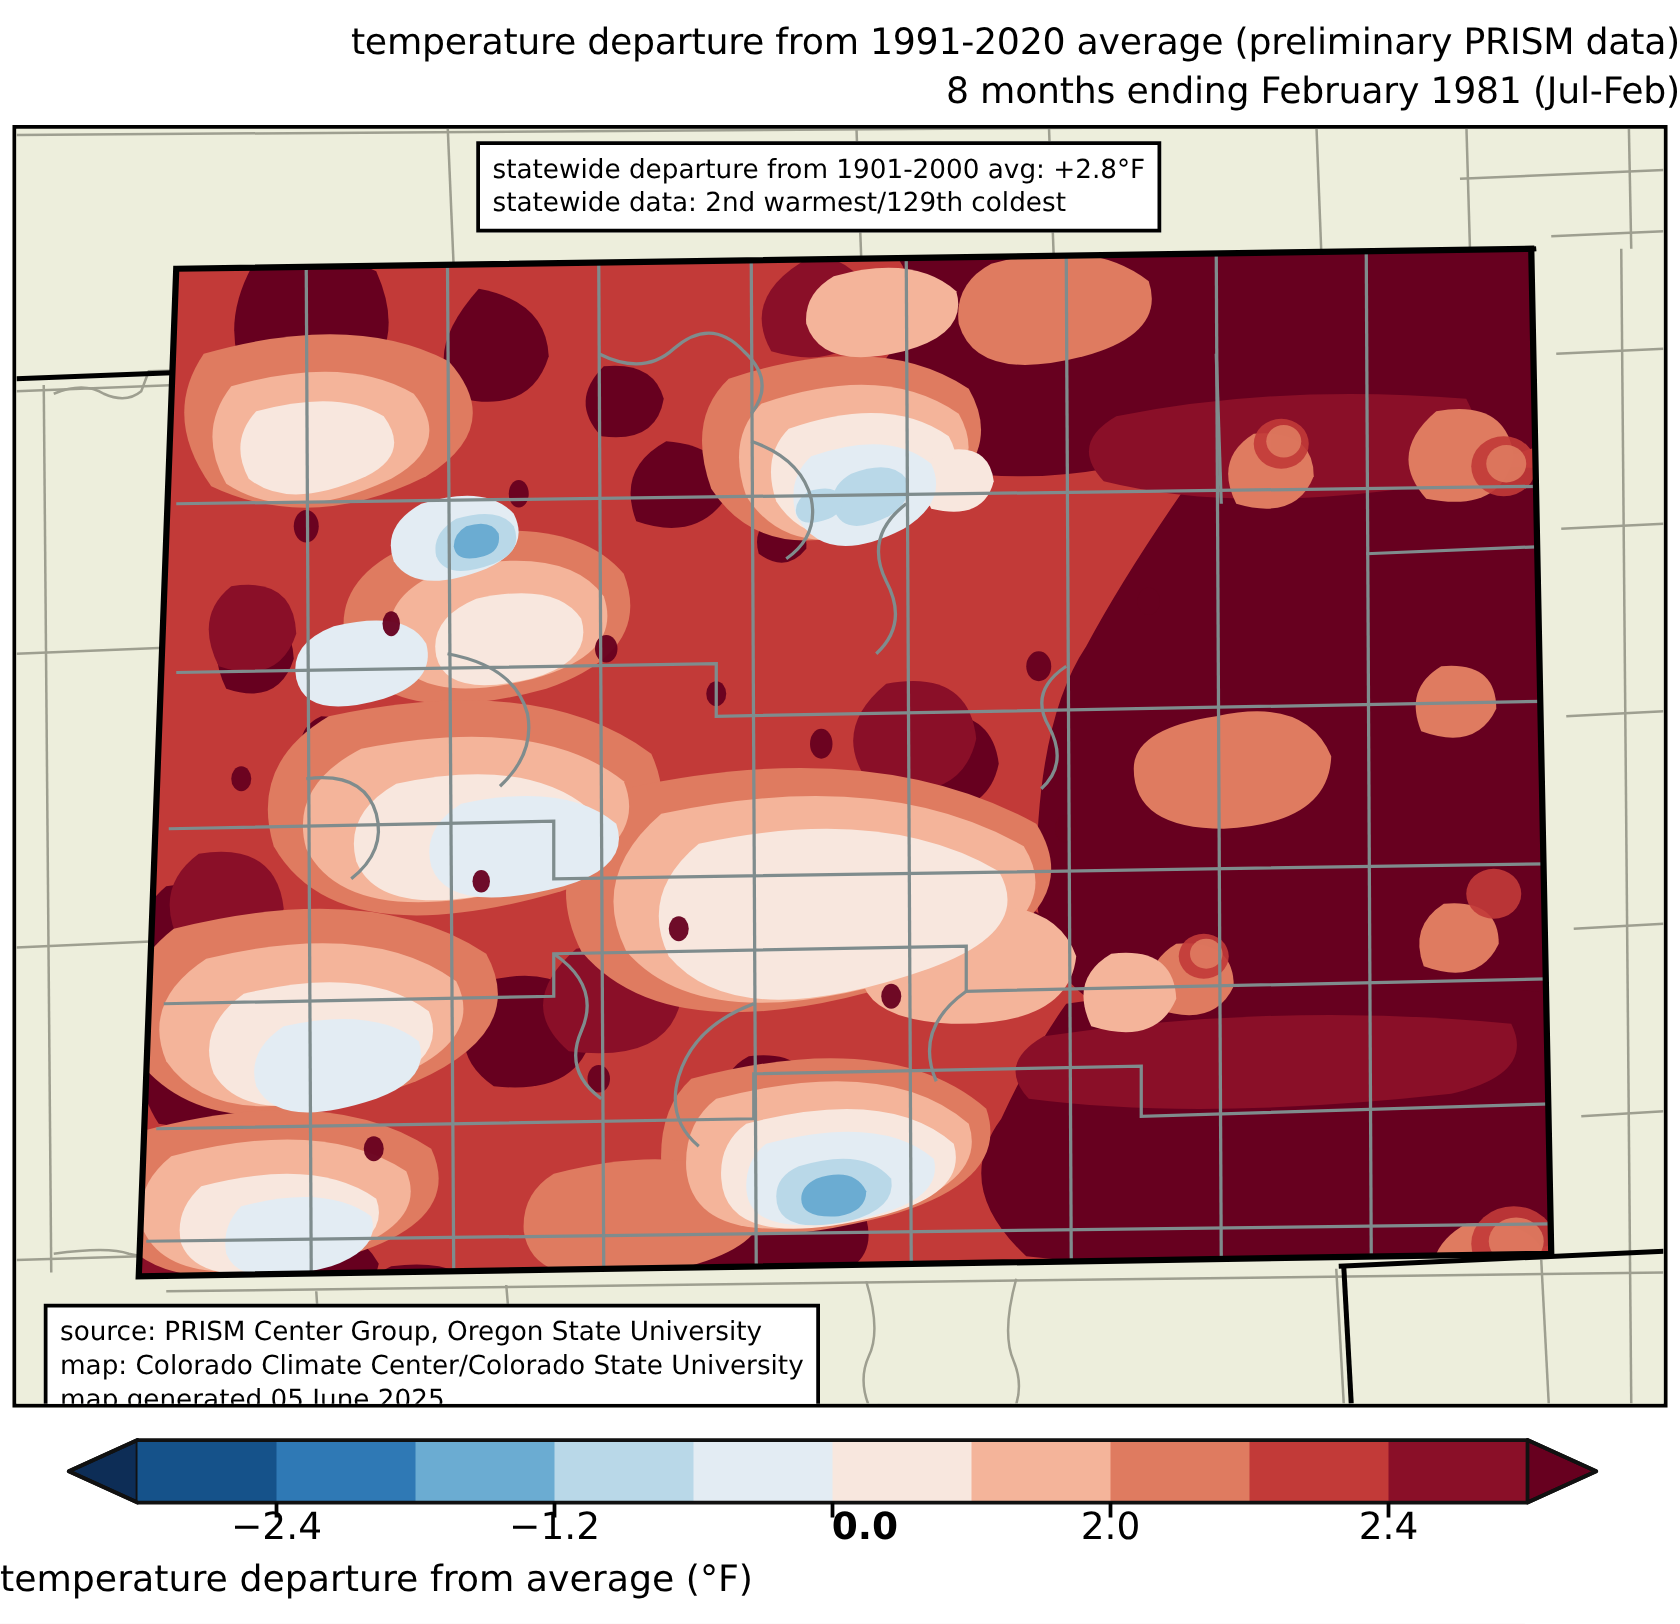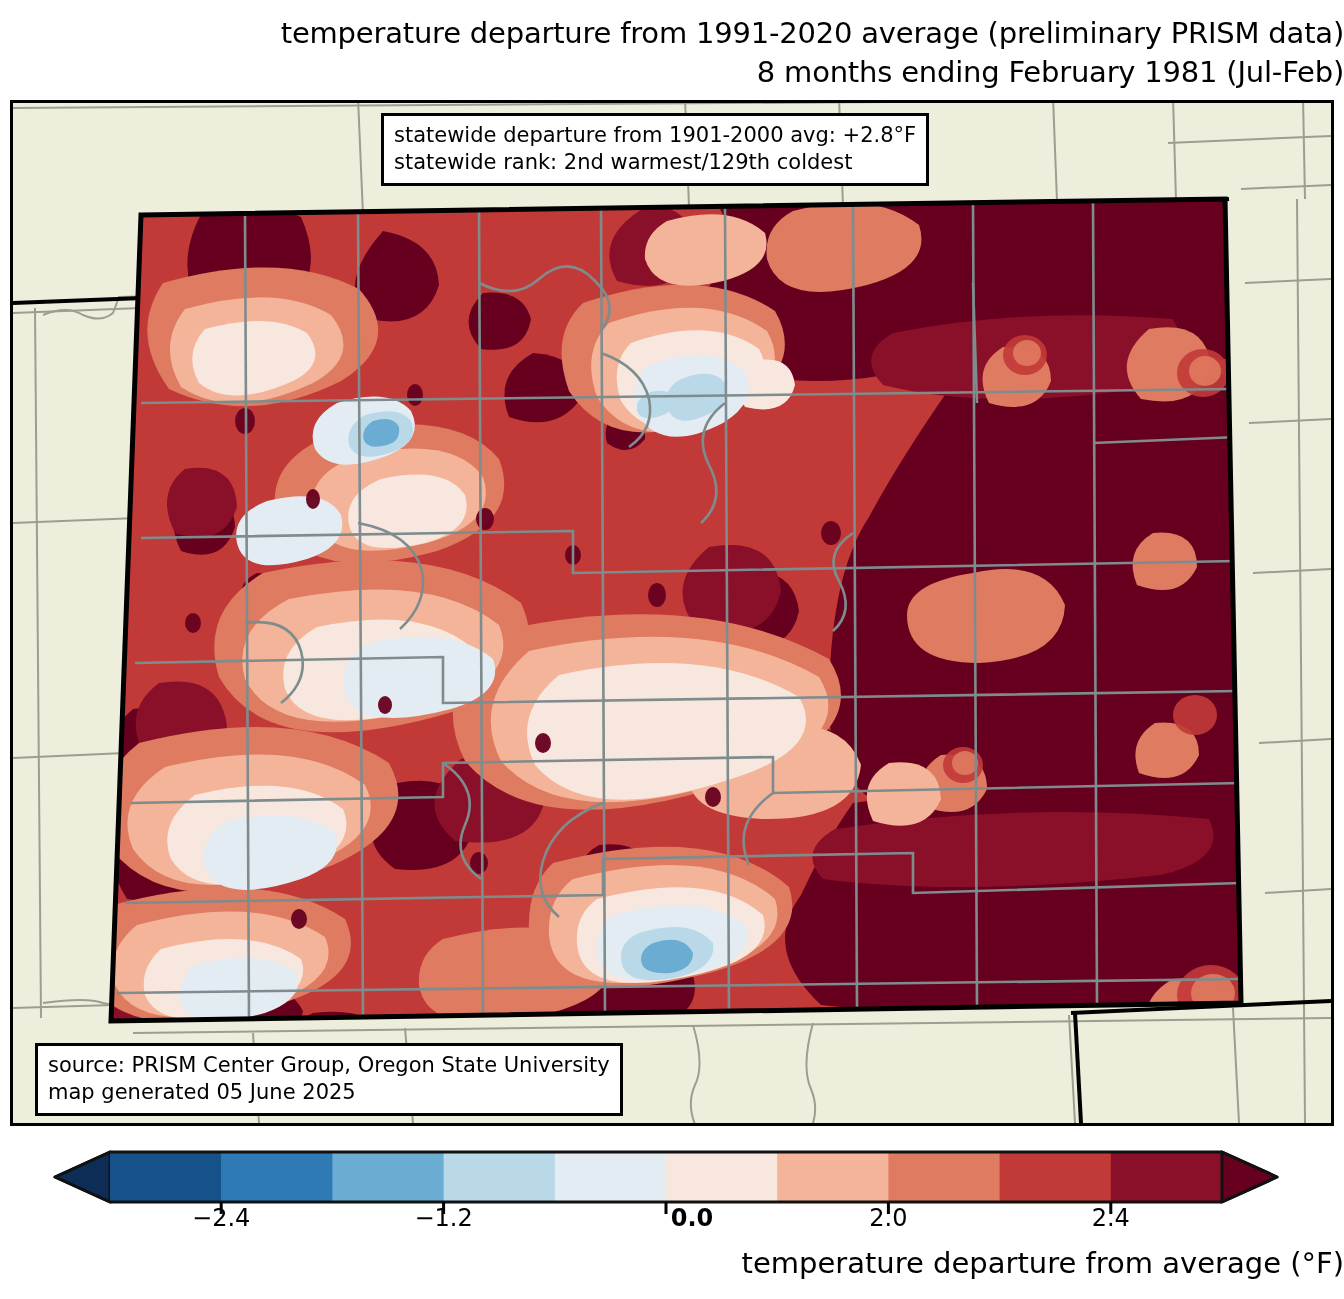--- a/index.html
+++ b/index.html
@@ -20,24 +20,24 @@
 
   
   .anno-box{position:absolute;background:#ffffff;border:3px solid #000;
             box-sizing:border-box;padding:6px 10px 7px 10px;}
   .anno-line{display:block;white-space:nowrap;color:#000;font-size:21px;
              line-height:27px;}
 
   
   .cbar-wrap{position:absolute;left:0;top:1146px;width:1344px;height:153px;}
   .cbar-svg{position:absolute;left:0;top:0;}
-  .cbar-ticklabel{position:absolute;color:#000;font-size:24px;
+  .cbar-ticklabel{position:absolute;color:#000;font-size:30px;
                   transform:translateX(-50%);top:58px;white-space:nowrap;}
   .cbar-axislabel{position:absolute;left:0;top:100px;width:1344px;
-                  text-align:right;color:#000;font-size:29px;white-space:nowrap;}
+                  text-align:left;color:#000;font-size:29px;white-space:nowrap;}
 </style>
 </head>
 <body>
 
 <div id="root">
 
   <div class="title-block">
     <span class="title-line">temperature departure from 1991-2020 average (preliminary PRISM data)</span>
     <span class="title-line">8 months ending February 1981 (Jul-Feb)</span>
   </div>
@@ -267,25 +267,26 @@
         <path d="M760,690 q-42,30 -24,72"></path>
         <path d="M960,180 L964,300"></path>
         <path d="M1080,340 L1226,334"></path>
       </g>
 
       <path d="M128,112 L1212,96 L1228,900 L98,918 Z" fill="none" stroke="#000" stroke-width="5"></path>
     </svg>
 
     <div class="anno-box" style="left:368px;top:10px;">
       <span class="anno-line">statewide departure from 1901-2000 avg: +2.8°F</span>
-      <span class="anno-line">statewide rank: 2nd warmest/129th coldest</span>
+      <span class="anno-line">statewide data: 2nd warmest/129th coldest</span>
     </div>
 
     <div class="anno-box" style="left:22px;top:940px;">
       <span class="anno-line">source: PRISM Center Group, Oregon State University</span>
+      <span class="anno-line">map: Colorado Climate Center/Colorado State University</span>
       <span class="anno-line">map generated 05 June 2025</span>
     </div>
   </div>
 
   <div class="cbar-wrap">
     <svg class="cbar-svg" width="1344" height="100" viewBox="0 0 1344 100">
       <g id="cbar-bands">
           <path d="M110,6 L110,56 L55,31 Z" fill="#0d2d56" stroke="#111" stroke-width="3" stroke-linejoin="round"></path>
           <rect x="110.00" y="6" width="111.80" height="50" fill="#15528a"></rect>
           <rect x="221.20" y="6" width="111.80" height="50" fill="#2f79b5"></rect>

